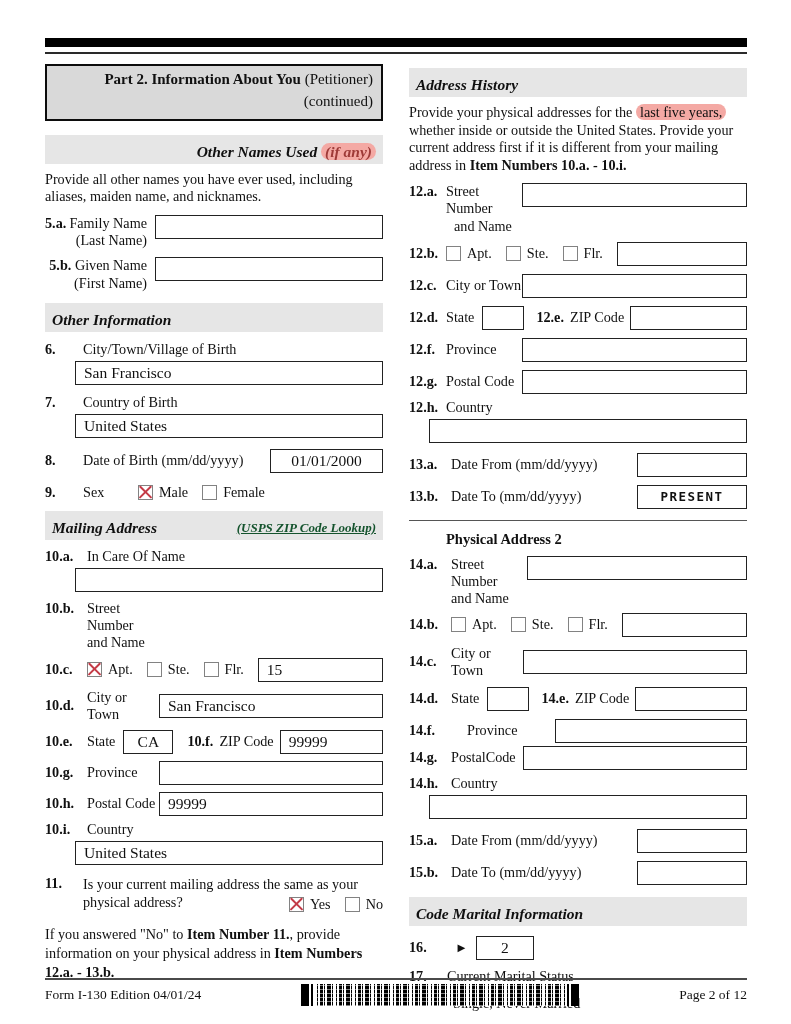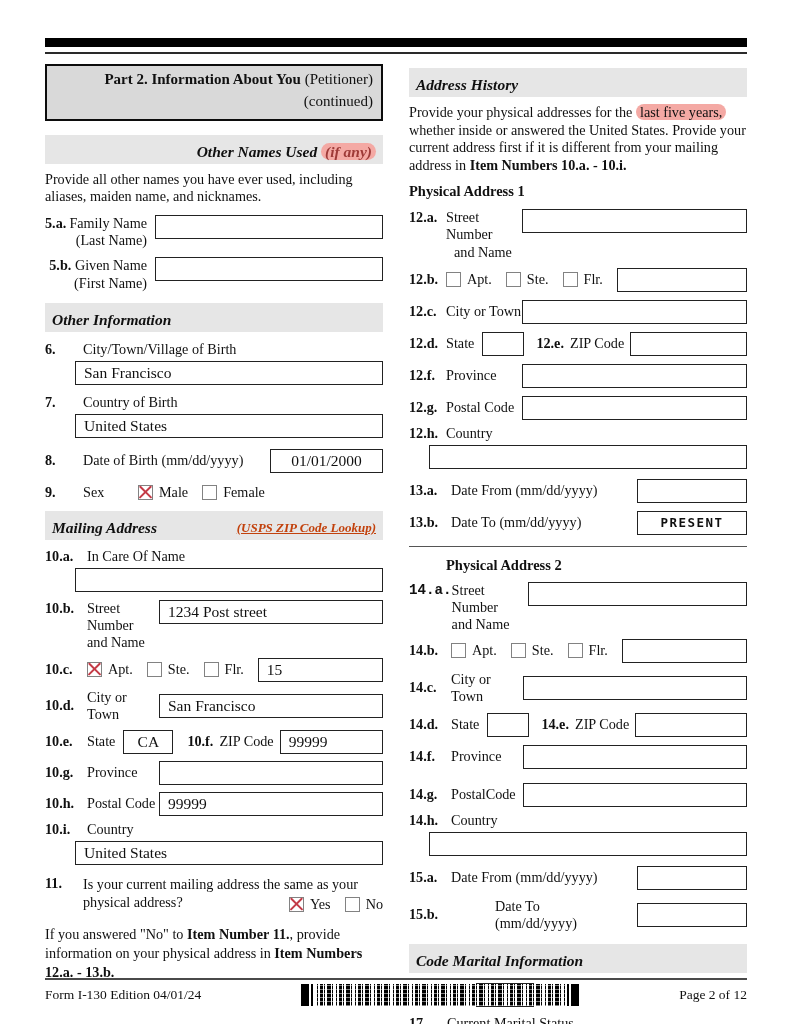--- a/index.html
+++ b/index.html
@@ -25,21 +25,21 @@
   .lab5{flex:0 0 110px;text-align:right;padding-right:8px;line-height:1.25;box-sizing:border-box;}
   .lab5 .j{display:flex;justify-content:space-between;}
   .lab2{line-height:1.2;}
   .cb{width:13px;height:13px;border:1px solid #828282;background:#fff;position:relative;flex:none;display:inline-block;}
   .cb.checked::before,.cb.checked::after{content:"";position:absolute;top:5px;left:-2px;width:17px;height:2.4px;background:#c43b47;border-radius:1px;}
   .cb.checked::before{transform:rotate(45deg);}
   .cb.checked::after{transform:rotate(-45deg);}
   .cblbl{margin:0 14px 0 6px;}
   .hl{background:#f4a9a4;border-radius:9px;padding:0 4px;}
   .ifany{color:#9e3a38;}
-  .uspslink{color:#c2410c;font-size:13px;font-weight:bold;font-style:italic;text-decoration:underline;}
+  .uspslink{color:#14532d;font-size:13px;font-weight:bold;font-style:italic;text-decoration:underline;}
   .b{font-weight:bold;}
   .pa-title{font-weight:bold;font-size:14.5px;margin:8px 0 9px;}
   .divider{border-top:1.4px solid #555;margin:11px 0 10px;}
   .present{font-family:"DejaVu Sans Mono",monospace;font-weight:bold;font-size:12.5px;letter-spacing:1.5px;}
   .arrow{font-size:13px;margin:0 8px;flex:none;}
   .note{font-size:14.2px;line-height:1.35;margin-top:13px;}
   .opts{display:flex;align-items:center;margin:0 0 9px 38px;font-size:14.2px;}
   .footer-line{position:absolute;left:45px;width:702px;top:978px;border-top:2px solid #4a4a4a;}
   .footer{position:absolute;left:45px;width:702px;top:984px;display:flex;justify-content:space-between;align-items:center;font-size:13.5px;}
   .barcode{position:relative;width:278px;height:22px;background:
@@ -135,21 +135,20 @@
       <span>In Care Of Name</span>
     </div>
     <div class="box ind" style="margin-bottom:8px;"></div>
 
     <div class="row top" style="margin-bottom:7px;">
       <span class="num" style="flex-basis:42px;">10.b.</span>
       <div class="lab2" style="flex:0 0 72px;">
         <div>Street Number</div>
         <div>and Name</div>
       </div>
-      <div class="box grow">1234 Post street</div>
     </div>
 
     <div class="row" style="margin-bottom:7px;">
       <span class="num" style="flex-basis:42px;">10.c.</span>
       <span class="cb checked"></span>
       <span class="cblbl">Apt.</span>
       <span class="cb"></span>
       <span class="cblbl">Ste.</span>
       <span class="cb"></span>
       <span class="cblbl">Flr.</span>
@@ -206,24 +205,23 @@
       <span>If you answered "No" to </span><span class="b">Item Number 11.</span><span>, provide information on your physical address in </span><span class="b">Item Numbers 12.a. - 13.b.</span>
     </div>
   </div>
 
   <div class="col-right">
 
     <div class="sec">
       <span>Address History</span>
     </div>
     <div class="intro">
-      <span>Provide your physical addresses for the </span><span class="hl">last five years,</span><span> whether inside or answered the United States. Provide your current address first if it is different from your mailing address in </span><span class="b">Item Numbers 10.a. - 10.i.</span>
-    </div>
-
-    <div class="pa-title">Physical Address 1</div>
+      <span>Provide your physical addresses for the </span><span class="hl">last five years,</span><span> whether inside or outside the United States. Provide your current address first if it is different from your mailing address in </span><span class="b">Item Numbers 10.a. - 10.i.</span>
+    </div>
+
 
     <div class="row top" style="margin-bottom:7px;">
       <span class="num-r">12.a.</span>
       <div class="lab2" style="flex:0 0 76px;">
         <div>Street Number</div>
         <div style="padding-left:8px;">and Name</div>
       </div>
       <div class="box grow"></div>
     </div>
 
@@ -280,21 +278,21 @@
       <span class="num-r" style="flex-basis:42px;">13.b.</span>
       <span class="grow">Date To (mm/dd/yyyy)</span>
       <div class="box datebox ctr present">PRESENT</div>
     </div>
 
     <div class="divider"></div>
 
     <div class="pa-title" style="margin:0 0 8px 37px;">Physical Address 2</div>
 
     <div class="row top" style="margin-bottom:6px;">
-      <span class="num-r" style="flex-basis:42px;font-family:Liberation Mono, monospace;">14.a.</span>
+      <span class="num-r" style="flex-basis:42px;">14.a.</span>
       <div class="lab2" style="flex:0 0 76px;">
         <div>Street Number</div>
         <div>and Name</div>
       </div>
       <div class="box grow"></div>
     </div>
 
     <div class="row" style="margin-bottom:8px;">
       <span class="num-r" style="flex-basis:42px;">14.b.</span>
       <span class="cb"></span>
@@ -314,21 +312,21 @@
 
     <div class="row" style="margin-bottom:8px;">
       <span class="num-r" style="flex-basis:42px;">14.d.</span>
       <span>State</span>
       <div class="box ctr statebox2"></div>
       <span class="b gap6">14.e.</span>
       <span class="gap6">ZIP Code</span>
       <div class="box grow"></div>
     </div>
 
-    <div class="row" style="margin-bottom:14px;">
+    <div class="row" style="margin-bottom:3px;gap:16px;">
       <span class="num-r" style="flex-basis:42px;">14.f.</span>
       <span style="flex:0 0 72px;">Province</span>
       <div class="box grow"></div>
     </div>
 
     <div class="row" style="margin-bottom:5px;">
       <span class="num-r" style="flex-basis:42px;">14.g.</span>
       <span style="flex:0 0 72px;">PostalCode</span>
       <div class="box grow"></div>
     </div>
@@ -337,21 +335,21 @@
       <span class="num-r" style="flex-basis:42px;">14.h.</span>
       <span>Country</span>
     </div>
     <div class="box" style="margin-left:20px;margin-bottom:10px;"></div>
 
     <div class="row" style="margin-bottom:8px;">
       <span class="num-r" style="flex-basis:42px;">15.a.</span>
       <span class="grow">Date From (mm/dd/yyyy)</span>
       <div class="box datebox"></div>
     </div>
-    <div class="row" style="margin-bottom:2px;gap:44px;">
+    <div class="row" style="margin-bottom:2px;">
       <span class="num-r" style="flex-basis:42px;">15.b.</span>
       <span class="grow">Date To (mm/dd/yyyy)</span>
       <div class="box datebox"></div>
     </div>
 
     <div class="sec" style="margin-top:12px;">
       <span>Code Marital Information</span>
     </div>
 
     <div class="row" style="margin:10px 0 8px;">

